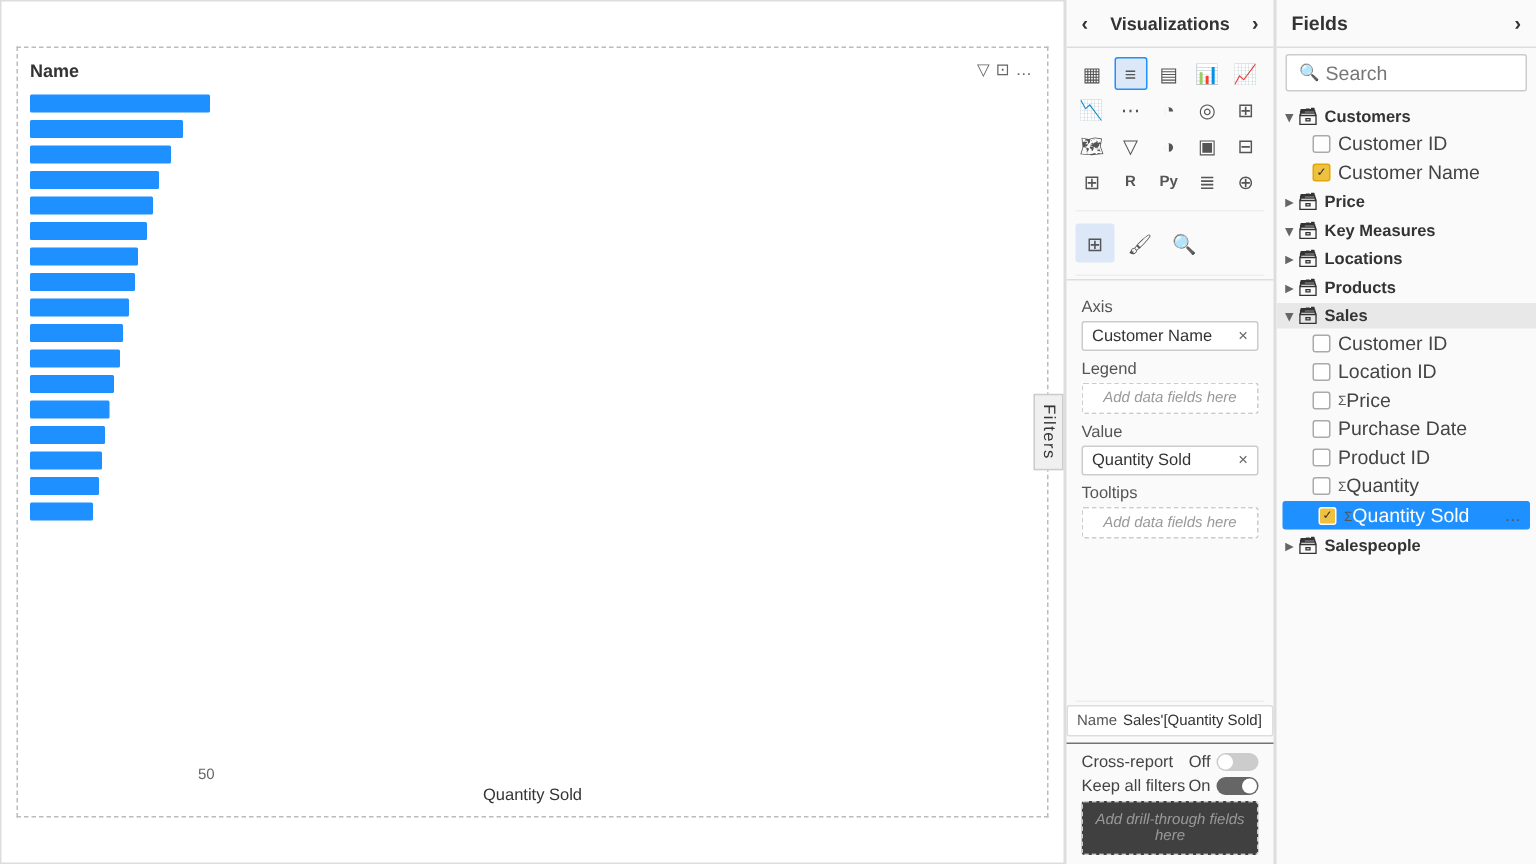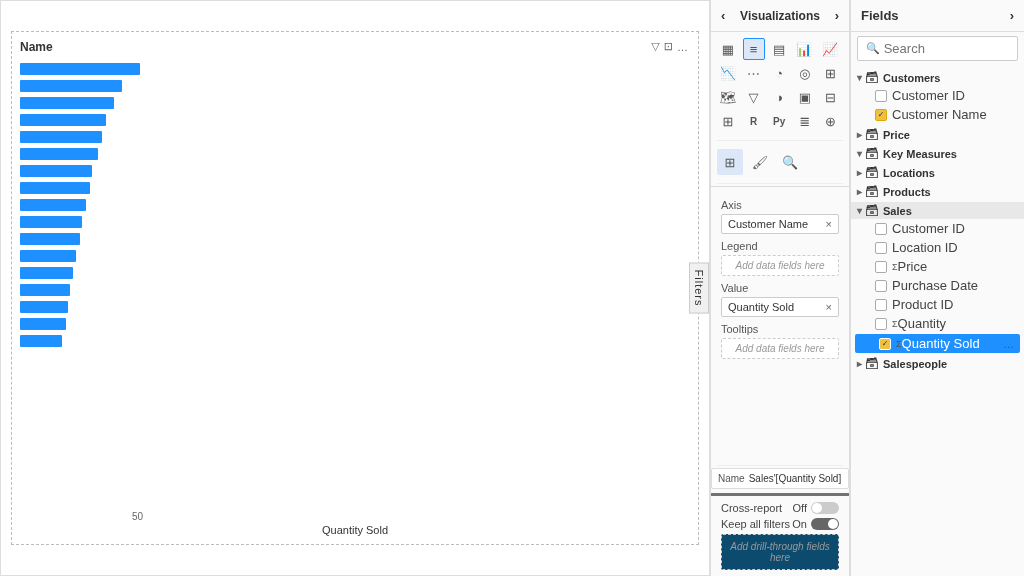--- a/index.html
+++ b/index.html
@@ -100,21 +100,21 @@
     .field-clear { font-size: 11px; color: #666; cursor: pointer; }
     .field-placeholder {
       background: #fff; border: 1px dashed #ccc; padding: 4px 6px;
       border-radius: 2px; font-size: 10px; color: #999; font-style: italic;
       text-align: center;
     }
 
     
     .filters-section {
       padding: 6px 10px;
-      border-top: 3px solid #737373;
+      border-top: 1px solid #737373;
     }
     .filter-row {
       display: flex; align-items: center; justify-content: space-between;
       margin-bottom: 4px;
     }
     .filter-row-label { font-size: 11px; color: #444; }
     .toggle-container {
       display: flex; align-items: center; gap: 4px;
     }
     .toggle {
@@ -122,21 +122,21 @@
     }
     .toggle.off { background: #ccc; }
     .toggle.on { background: #666; }
     .toggle-knob {
       width: 10px; height: 10px; border-radius: 50%; background: #fff;
       position: absolute; top: 1px;
     }
     .toggle.off .toggle-knob { left: 1px; }
     .toggle.on .toggle-knob { right: 1px; left: auto; }
     .drill-placeholder {
-      border: 1px dashed #ccc; background: #0c4a6e;
+      border: 1px dashed #ccc; background: #404040;
       padding: 6px; text-align: center; font-size: 10px; color: #999; font-style: italic;
       margin-top: 4px; border-radius: 2px;
     }
     .name-row {
       display: flex; align-items: center; gap: 4px;
       margin-bottom: 4px; padding: 4px 6px; background: #fff; border: 1px solid #ddd; border-radius: 2px;
     }
     .name-row-label { font-size: 10px; color: #555; }
     .name-row-value { font-size: 10px; color: #333; font-weight: 500; }
 

